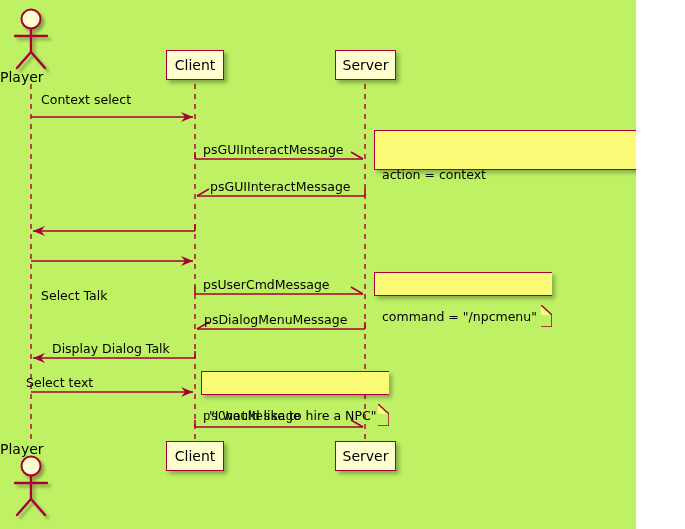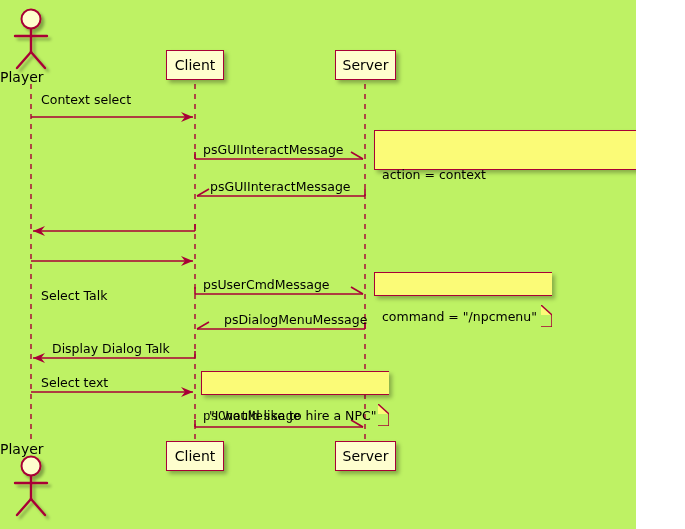--- a/index.html
+++ b/index.html
@@ -186,29 +186,29 @@
 
 
   <div class="msg-label" style="left:41px;top:244px;margin-top:44px;">
     <span>Select Talk</span>
   </div>
 
   <div class="msg-label" style="left:203px;top:277px;">
     <span>psUserCmdMessage</span>
   </div>
 
-  <div class="msg-label" style="left:224px;top:312px;">
+  <div class="msg-label" style="left:204px;top:312px;">
     <span>psDialogMenuMessage</span>
   </div>
 
   <div class="msg-label" style="left:52px;top:341px;">
     <span>Display Dialog Talk</span>
   </div>
 
-  <div class="msg-label" style="left:41px;top:375px;">
+  <div class="msg-label" style="left:26px;top:375px;">
     <span>Select text</span>
   </div>
 
   <div class="msg-label" style="left:203px;top:410px;font-family:Liberation Mono, monospace;">
     <span>psChatMessage</span>
   </div>
 
   <div class="note" style="left:374px;top:130px;width:305px;height:40px;">
     <div>action = context</div>
     <span class="fold-edge">

